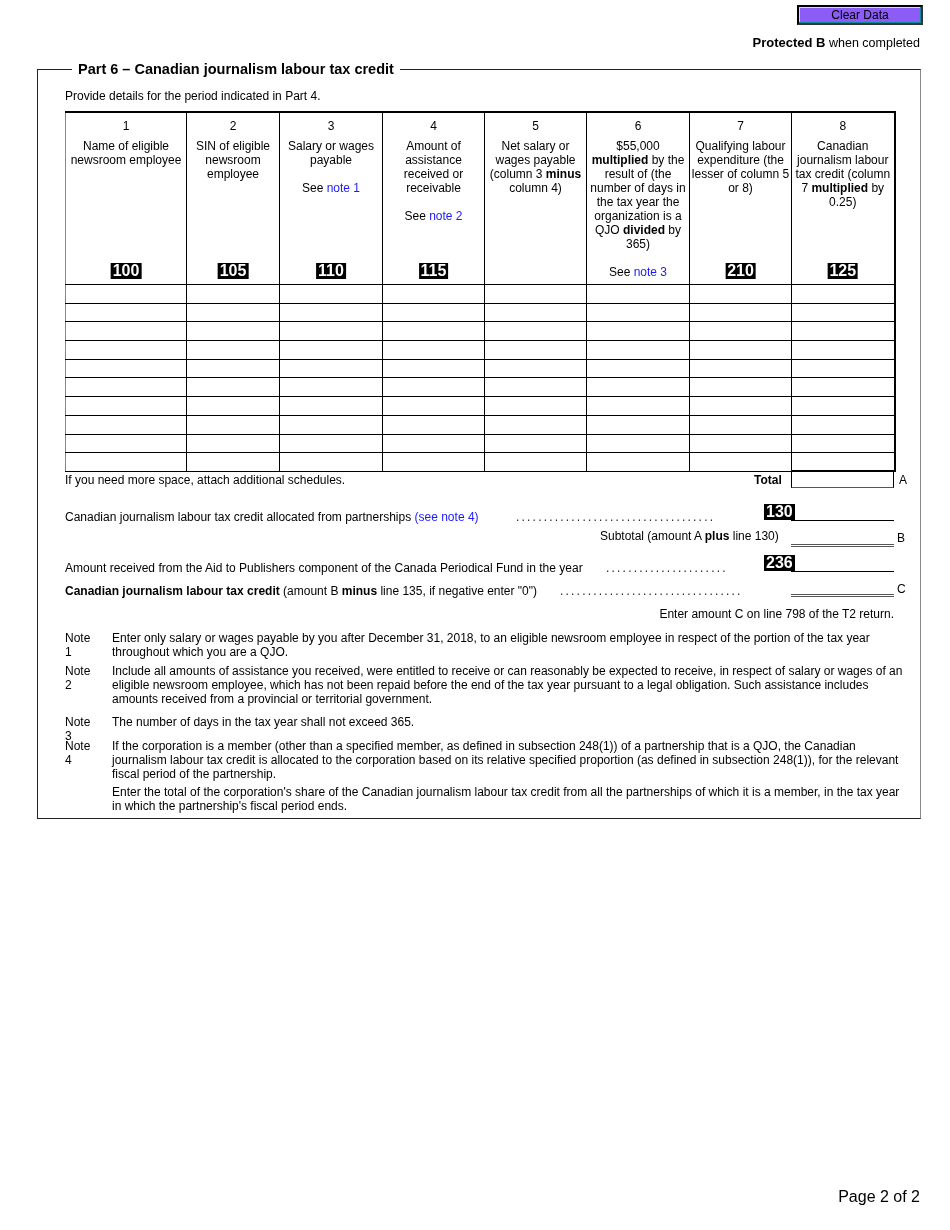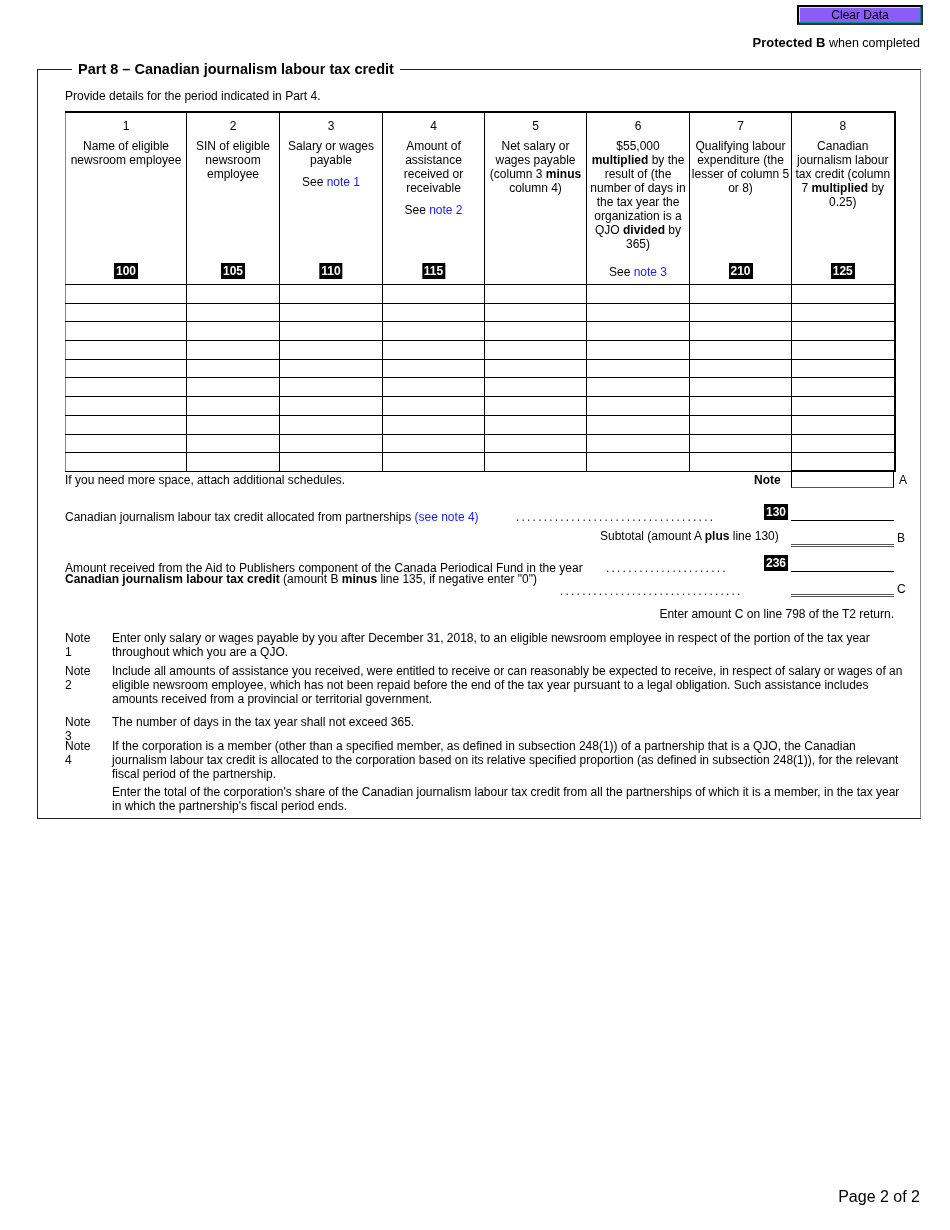--- a/index.html
+++ b/index.html
@@ -9,46 +9,46 @@
   .protected { right:30px; top:35px; font-size:12.5px; }
   .protected b { font-size:13px; }
   .frame { left:37px; top:69px; width:884px; height:750px; border:1px solid #222; border-right-color:#888; border-bottom:1.5px solid #222; box-sizing:border-box; }
   .part-title { left:72px; top:61px; background:#fff; padding:0 6px; font-weight:bold; font-size:14.5px; }
   .intro { left:65px; top:89px; font-size:12px; }
   table.grid { position:absolute; left:65px; top:111px; border-collapse:collapse; table-layout:fixed; }
   table.grid td, table.grid th { border:1px solid #000; padding:0; }
   table.grid th { border-top:2px solid #000; vertical-align:top; font-weight:normal; font-size:12px; text-align:center; height:171px; position:relative; line-height:14px; }
   table.grid th .num { display:block; margin-top:6px; margin-bottom:6px; }
   table.grid th .lbl { display:block; padding:0 1px; }
-  table.grid th .see { display:block; margin-top:8px; }
+  table.grid th .see { display:block; margin-top:14px; }
   table.grid th .code { position:absolute; bottom:5px; left:50%; transform:translateX(-50%); }
   table.grid td { height:17.7px; }
   table.grid tr td:first-child, table.grid tr th:first-child { border-left:1.5px solid #888; }
   table.grid th.last, table.grid td.last { border-right:2px solid #000; }
-  .code { background:#000; color:#fff; font-weight:bold; font-size:12px; padding:1px 2px; line-height:14px; display:inline-block; }
+  .code { background:#000; color:#fff; font-weight:bold; font-size:16px; padding:1px 2px; line-height:14px; display:inline-block; }
   .link { color:#1a1aff; }
   .line-text { font-size:12px; }
   .dots { letter-spacing:2.2px; color:#222; }
   .total-box { left:791px; top:470px; width:103px; height:18px; border:1.5px solid #000; border-bottom-color:#555; box-sizing:border-box; }
   .single-line { border-bottom:1.5px solid #000; width:103px; height:0; }
   .double-line { border-bottom:3px double #555; width:103px; height:0; }
   .note-row { position:absolute; left:65px; font-size:12px; line-height:14px; }
   .note-row .nlabel { position:absolute; left:0; top:0; }
   .note-row .ntext { position:absolute; left:47px; top:0; width:800px; }
   .page-num { right:30px; top:1188px; font-size:16px; }
 </style>
 </head>
 <body>
 
 <div class="abs clear-btn">Clear Data</div>
 
 <div class="abs protected"><b>Protected B</b><span> when completed</span></div>
 
 <div class="abs frame"></div>
-<div class="abs part-title">Part 8 – Canadian journalism labour tax credit</div>
+<div class="abs part-title">Part 6 – Canadian journalism labour tax credit</div>
 <div class="abs intro">Provide details for the period indicated in Part 4.</div>
 
 <table class="grid">
   <colgroup>
     <col style="width:121px">
       <col style="width:93px">
       <col style="width:103px">
       <col style="width:102px">
     <col style="width:102px">
       <col style="width:103px">
@@ -198,39 +198,39 @@
         <td></td>
         <td></td>
         <td></td>
         <td></td>
         <td class="last"></td>
       </tr>
     </tbody>
 </table>
 
 <div class="abs line-text" style="left:65px; top:473px;">If you need more space, attach additional schedules.</div>
-<div class="abs line-text" style="left:754px; top:473px; font-weight:bold;">Note</div>
+<div class="abs line-text" style="left:754px; top:473px; font-weight:bold;">Total</div>
 <div class="abs total-box"></div>
 <div class="abs line-text" style="left:899px; top:473px;">A</div>
 
 <div class="abs line-text" style="left:65px; top:510px;"><span>Canadian journalism labour tax credit allocated from partnerships </span><span class="link">(see note 4)</span></div>
 <div class="abs dots" style="left:516px; top:510px;">....................................</div>
 <div class="abs code" style="left:764px; top:504px;">130</div>
 <div class="abs single-line" style="left:791px; top:520px;"></div>
 
 <div class="abs line-text" style="left:600px; top:529px;"><span>Subtotal (amount A </span><b>plus</b><span> line 130)</span></div>
 <div class="abs double-line" style="left:791px; top:544px;"></div>
 <div class="abs line-text" style="left:897px; top:531px;">B</div>
 
 <div class="abs line-text" style="left:65px; top:561px;">Amount received from the Aid to Publishers component of the Canada Periodical Fund in the year</div>
 <div class="abs dots" style="left:606px; top:561px;">......................</div>
 <div class="abs code" style="left:764px; top:555px;">236</div>
 <div class="abs single-line" style="left:791px; top:571px;"></div>
 
-<div class="abs line-text" style="left:65px; top:572px;"><b>Canadian journalism labour tax credit</b><span> (amount B </span><b>minus</b><span> line 135, if negative enter "0")</span></div>
+<div class="abs line-text" style="left:65px; top:584px;"><b>Canadian journalism labour tax credit</b><span> (amount B </span><b>minus</b><span> line 135, if negative enter "0")</span></div>
 <div class="abs dots" style="left:560px; top:584px;">.................................</div>
 <div class="abs double-line" style="left:791px; top:594px;"></div>
 <div class="abs line-text" style="left:897px; top:582px;">C</div>
 
 <div class="abs line-text" style="right:56px; top:607px;">Enter amount C on line 798 of the T2 return.</div>
 
 <div class="note-row" style="top:631px;">
   <span class="nlabel">Note 1</span>
   <span class="ntext">Enter only salary or wages payable by you after December 31, 2018, to an eligible newsroom employee in respect of the portion of the tax year throughout which you are a QJO.</span>
 </div>

